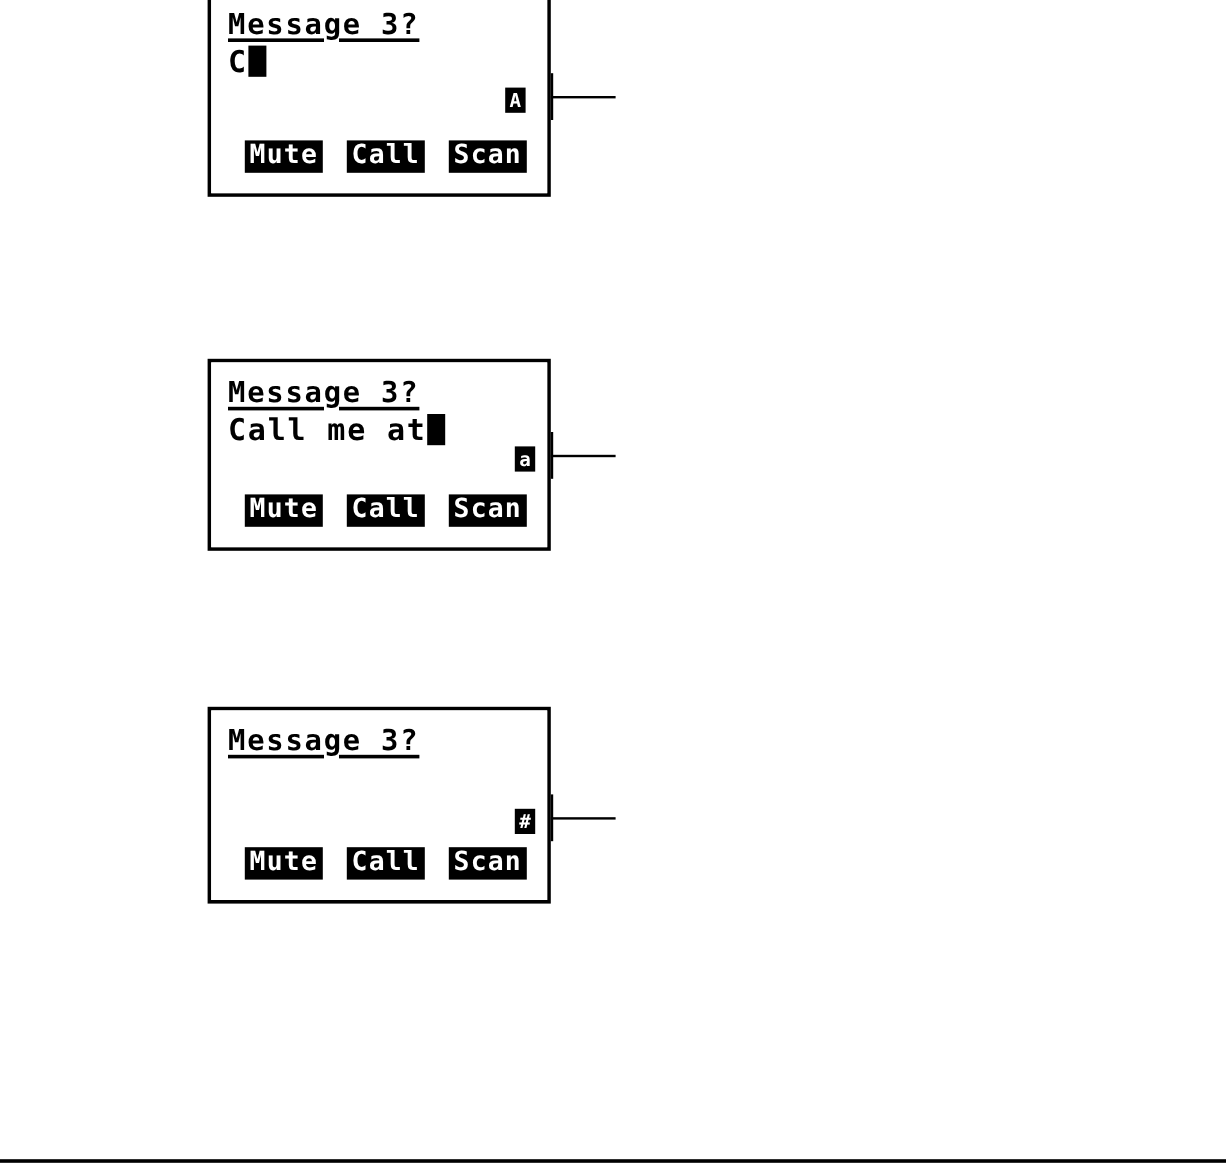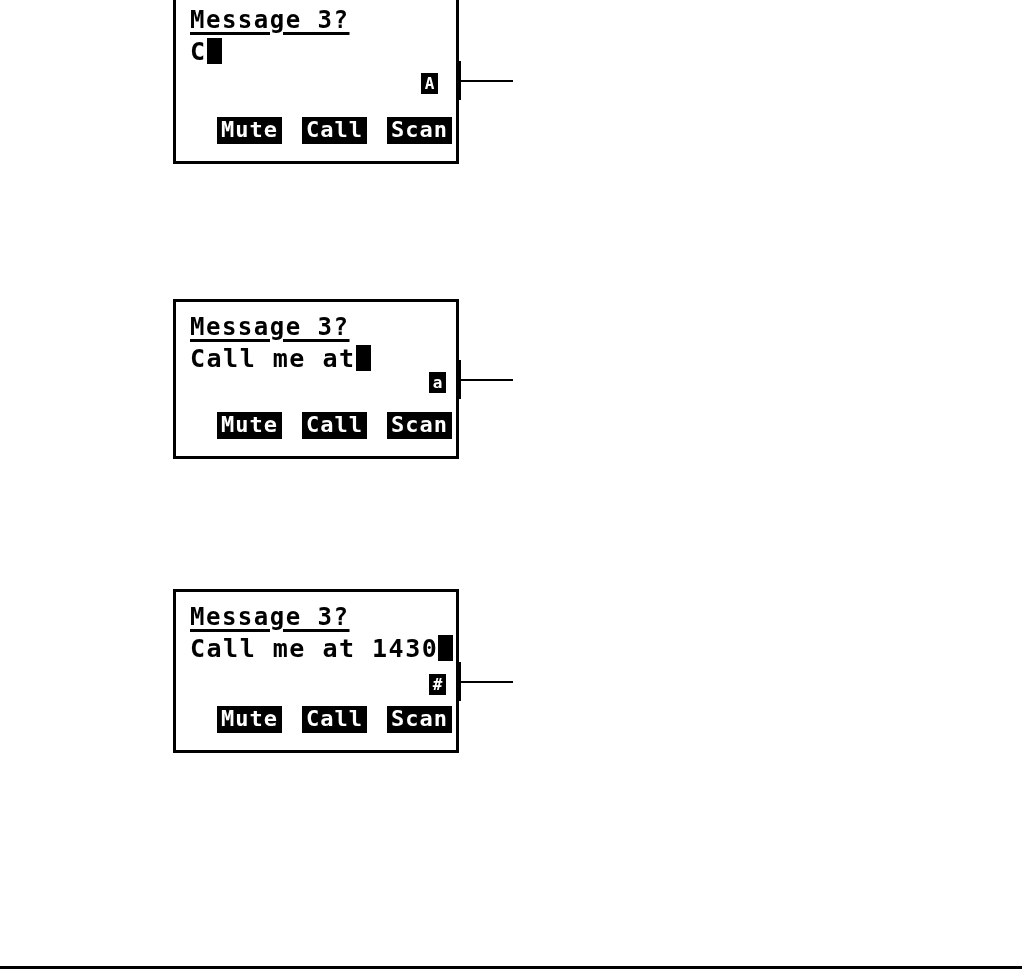--- a/index.html
+++ b/index.html
@@ -91,21 +91,20 @@
     align-items: center;
     justify-content: center;
     line-height: 1;
     box-sizing: border-box;
   }
 
   
   .softkey-row {
     position: absolute;
     display: flex;
-    margin-left: 13px;
   }
   .softkey {
     background: #000000;
     color: #ffffff;
     font-family: "DejaVu Sans Mono", "Liberation Mono", monospace;
     font-size: 22px;
     font-weight: bold;
     letter-spacing: 1px;
     padding: 2px 4px 3px 4px;
     line-height: 1;
@@ -186,23 +185,20 @@
 <div class="callout">
   <div class="callout-vert" style="left:459px; top:360px; height:39px;"></div>
   <div class="callout-horz" style="left:459px; top:379px; width:54px;"></div>
 </div>
 
 <div class="lcd-panel" id="panel-2" style="left:173px; top:589px; width:286px; height:164px;">
   <div class="lcd-screen">
 
     <div class="lcd-title" style="top:13px;">Message 3?</div>
 
-    <div class="lcd-body" style="top:44px;">
-      <span class="msg-text">Call me at 1430</span><span class="lcd-cursor"></span>
-    </div>
 
     <div class="mode-indicator" style="left:253px; top:82px;">#</div>
 
     <div class="softkey-row" style="left:28px; top:114px; gap:20px;">
       <div class="softkey">Mute</div>
       <div class="softkey">Call</div>
       <div class="softkey">Scan</div>
     </div>
 
   </div>

